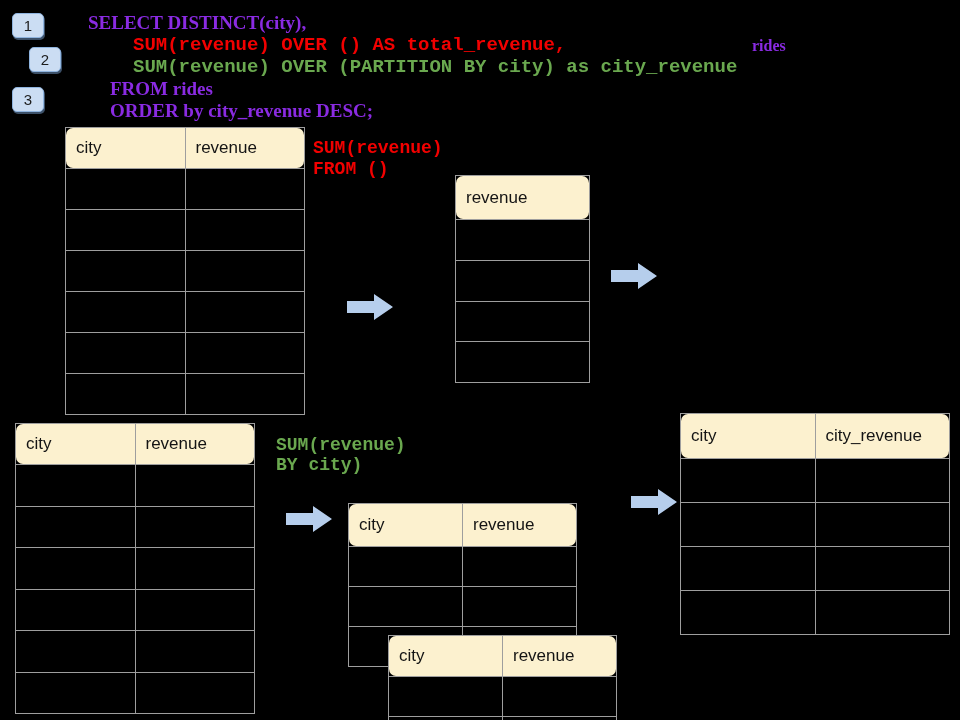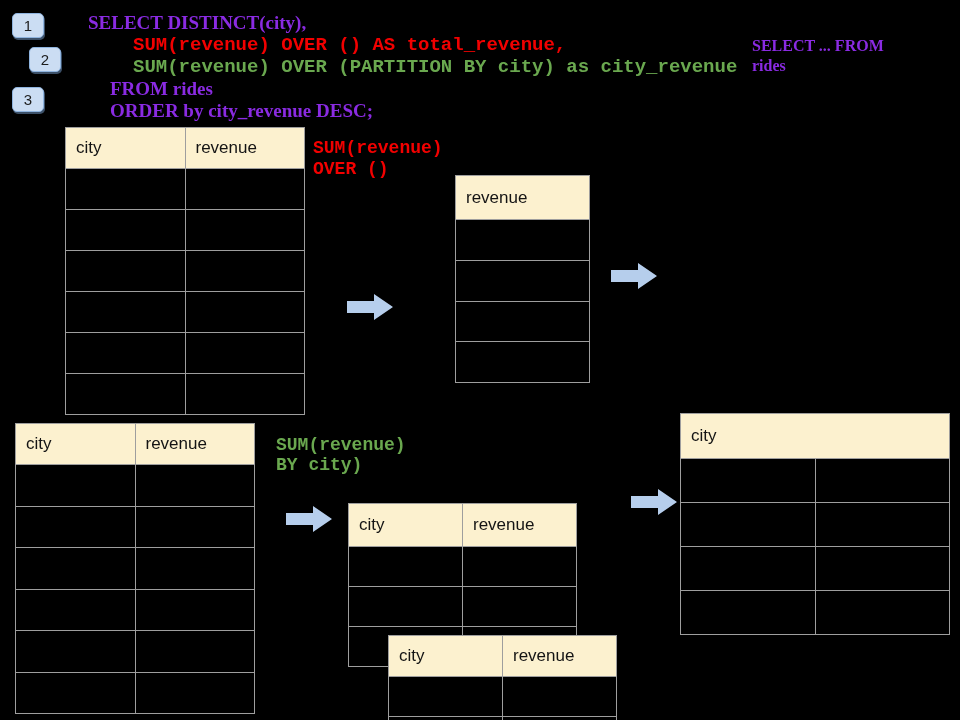--- a/index.html
+++ b/index.html
@@ -39,20 +39,21 @@
     position:absolute;
     display:flex;flex-direction:column;
     border:1px solid var(--table-border,#9E9E9E);
     background:#000;
     box-sizing:border-box;
   }
   .thead{
     display:flex;align-items:center;
     flex:0 0 var(--hh,40px);height:var(--hh,40px);
     background:var(--table-header-bg,#FFF2CC);
+    border-radius:7px;
   }
   .th{
     flex:1;height:100%;
     display:flex;align-items:center;
     padding-left:10px;box-sizing:border-box;
     font-size:17px;color:#141414;
   }
   .th + .th{border-left:1px solid #9E9E9E;}
   .tr{display:flex;flex:1 1 auto;border-top:1px solid var(--table-border,#9E9E9E);}
   .td{flex:1;}
@@ -71,23 +72,23 @@
   </div>
   <div class="badge" style="left:29px;top:47px;">
     <span>2</span>
   </div>
   <div class="badge" style="left:12px;top:87px;">
     <span>3</span>
   </div>
 
   <div class="code-block main-code"><div class="code-line c-purple" style="padding-left: 0px;">SELECT DISTINCT(city),</div><div class="code-line c-red" style="padding-left: 45px;">SUM(revenue) OVER () AS total_revenue,</div><div class="code-line c-green" style="padding-left: 45px;">SUM(revenue) OVER (PARTITION BY city) as city_revenue</div><div class="code-line c-purple" style="padding-left: 22px;">FROM rides</div><div class="code-line c-purple" style="padding-left: 22px;">ORDER by city_revenue DESC;</div></div>
 
-  <div class="code-block side-note c-purple"><div>SELECT ... FROM</div><div>rides</div></div>
-
-  <div class="code-block ann-total c-red"><div>SUM(revenue)</div><div>OVER ()</div></div>
+  <div class="code-block side-note c-purple"><div>rides</div></div>
+
+  <div class="code-block ann-total c-red"><div>SUM(revenue)</div><div>FROM ()</div></div>
 
   <div class="code-block ann-partition c-green"><div>SUM(revenue)</div><div>BY city)</div></div>
 
   <div class="tbl" style="left:65px;top:127px;width:240px;height:288px;--hh:40px;">
       <div class="thead">
         <div class="th">city</div>
         <div class="th">revenue</div>
       </div>
       <div class="tr">
         <div class="td"></div>
@@ -194,20 +195,21 @@
       </div>
       <div class="tr">
         <div class="td"></div>
         <div class="td"></div>
       </div>
     </div>
 
   <div class="tbl" style="left:680px;top:413px;width:270px;height:222px;--hh:44px;">
       <div class="thead">
         <div class="th">city</div>
+        <div class="th">city_revenue</div>
       </div>
       <div class="tr">
         <div class="td"></div>
         <div class="td"></div>
       </div>
       <div class="tr">
         <div class="td"></div>
         <div class="td"></div>
       </div>
       <div class="tr">

